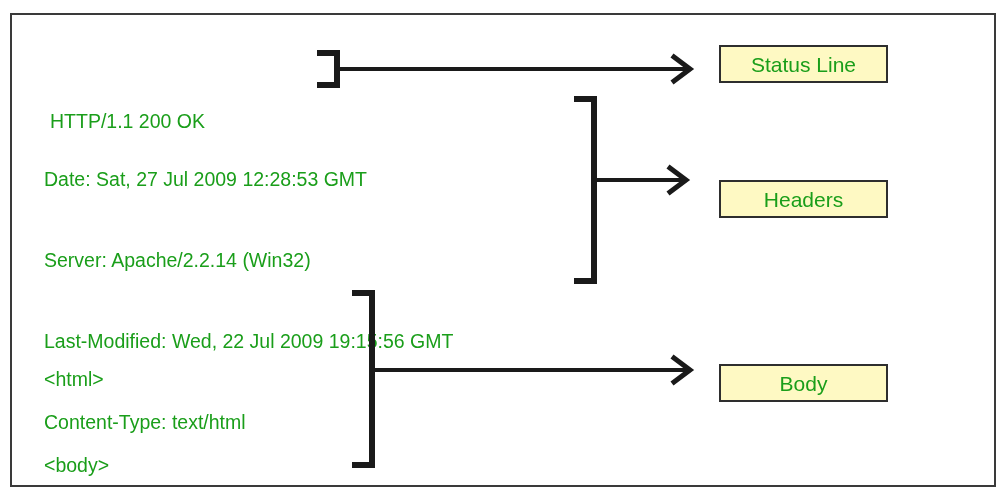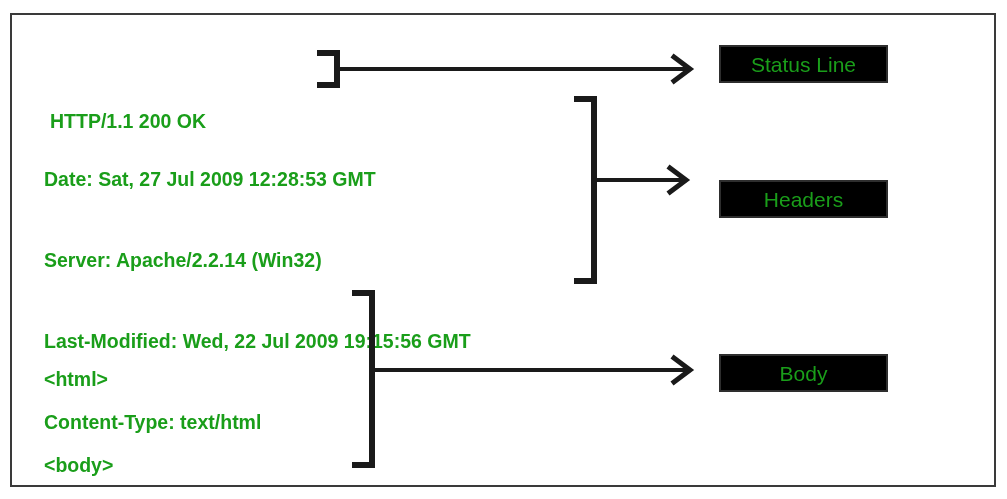--- a/index.html
+++ b/index.html
@@ -25,21 +25,20 @@
     height: 474px;
     border: 2px solid #3a3a3a;
     box-sizing: border-box;
     background: #ffffff;
   }
   .msg-block {
     position: absolute;
     color: #1a9e1a;
     white-space: pre;
     font-family: "Liberation Sans", sans-serif;
-    font-weight: bold;
   }
   #status-line-text {
     left: 50px;
     top: 56px;
     font-size: 19.5px;
     line-height: 26px;
   }
   #headers-text {
     left: 44px;
     top: 112px;
@@ -55,34 +54,34 @@
   .msg-line {
     display: block;
   }
   .label-box {
     position: absolute;
     left: 719px;
     width: 169px;
     height: 38px;
     border: 2px solid #2e2e2e;
     box-sizing: border-box;
-    background: #000000;
+    background: #fef9c3;
     display: flex;
     align-items: center;
     justify-content: center;
   }
   .label-box span {
     color: #1a9e1a;
     font-size: 21px;
     font-family: "Liberation Sans", sans-serif;
     line-height: 1;
   }
   #box-status-line { top: 45px; }
   #box-headers    { top: 160px; margin-top: 20px; }
-  #box-body       { top: 354px; text-decoration: underline; }
+  #box-body       { top: 364px; }
 
   .connector {
     position: absolute;
   }
   .connector svg {
     display: block;
     overflow: visible;
   }
 </style>
 </head>

